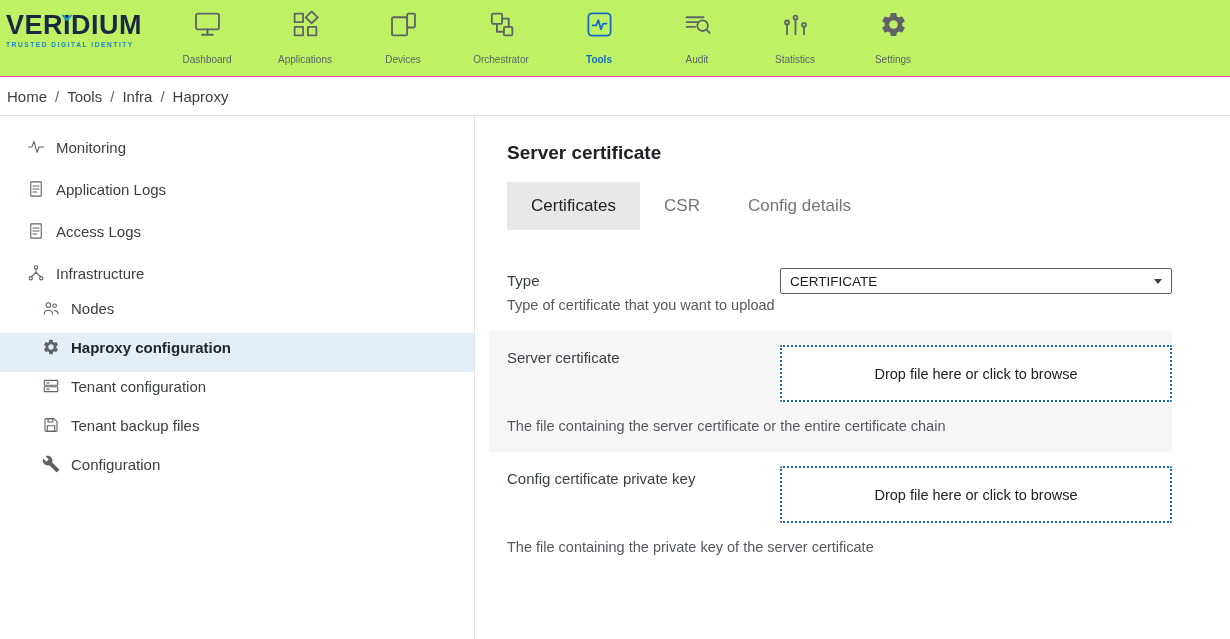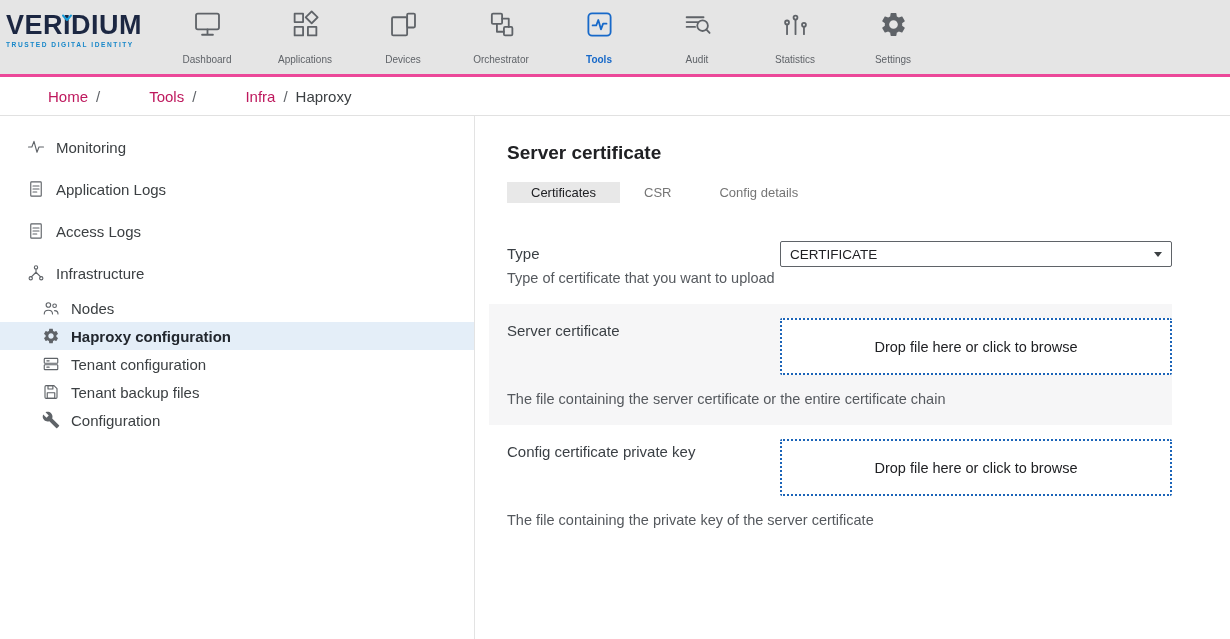--- a/index.html
+++ b/index.html
@@ -1,56 +1,56 @@
 <!DOCTYPE html>
 <html><head>
 <meta charset="utf-8">
 <style>
   * { box-sizing: border-box; margin: 0; padding: 0; }
   html,body { width:1230px; height:639px; overflow:hidden; background:#fff;
     font-family:"Liberation Sans", sans-serif; color:#3c4043; }
 
   
-  .topnav { height:77px; display:flex; align-items:flex-start; background:#e5e5e5;
-    border-bottom:3px solid #ec4899; }
+  .topnav { height:77px; display:flex; align-items:flex-start; background:#bef264;
+    border-bottom:1px solid #ec4899; }
   .logo { width:158px; padding:12px 0 0 6px; position:relative; }
   .logo-name { font-size:27px; font-weight:800; letter-spacing:.5px; color:#1c2742; line-height:1; }
   .logo-accent { position:absolute; left:61px; top:8px; color:#1a9bd7; }
   .logo-tagline { font-size:6.6px; font-weight:700; letter-spacing:1.55px; color:#1787c9; margin-top:2px; }
   .nav-items { display:flex; }
   .nav-item { width:98px; display:flex; flex-direction:column; align-items:center;
     padding-top:10px; cursor:pointer; color:#5f6368;gap:8px; }
   .nav-item .nav-icon svg { width:29px; height:29px; display:block; }
   .nav-item .nav-label { font-size:10px; margin-top:7px; color:#5f6368; }
   .nav-item.active { color:#1769c9; }
   .nav-item.active .nav-label { color:#1769c9; font-weight:700; }
   .icon-stroke { fill:none; stroke:currentColor; stroke-width:1.5; stroke-linecap:round; stroke-linejoin:round; }
   .icon-fill { fill:currentColor; stroke:none; }
 
   
   .breadcrumb { height:39px; display:flex; align-items:center; padding-left:7px;
     font-size:15px; border-bottom:1px solid #e1e1e1; background:#fff; }
-  .crumb-link { color:#be185d; cursor:pointer; text-decoration:none;margin-left:41px; }
+  .crumb-link { color:#404040; cursor:pointer; text-decoration:none; }
   .crumb-sep { color:#5f6368; margin:0 8px; }
   .crumb-current { color:#3c4043; }
 
   
   .content { display:flex; height:523px; background:#fff; }
   .sidebar { width:475px; flex:none; border-right:1px solid #e3e3e3; padding-top:10px; }
   .side-item { display:flex; align-items:center; gap:11px; padding:12px 10px 12px 27px;
     font-size:15px; color:#3c4043; cursor:pointer; }
   .side-item .side-icon { width:18px; height:18px; flex:none; color:#5f6368; display:flex; }
   .side-item .side-icon svg { width:18px; height:18px; }
-  .side-item.child { padding:5px 10px 5px 42px; }
+  .side-item.child { padding:5px 10px 16px 42px; }
   .side-item.selected { background:#e4eef8; font-weight:700; color:#22272e; }
 
   .main { flex:1; padding:26px 58px 0 14px; }
   .page-title { font-size:19px; font-weight:700; color:#202124; margin-left:18px; }
   .tabs { display:flex; margin:18px 0 24px 18px; }
-  .tab { padding:3px 24px; font-size:13px; color:#757575; cursor:pointer; }
+  .tab { padding:14px 24px; font-size:17px; color:#757575; cursor:pointer; }
   .tab.active { background:#e8e8e8; color:#202124; }
 
   .field-row { padding:14px 0 18px 18px; }
   .field-row.alt { background:#f6f6f7; }
   .row-top { display:flex; justify-content:space-between; align-items:flex-start; }
   .field-label { font-size:15px; color:#3a3f44; padding-top:4px; }
   .field-help { font-size:14.5px; color:#55595e; margin-top:8px; }
   .field-control { width:392px; flex:none; }
 
   .select { height:26px; border:1px solid #5f6368; border-radius:2px; background:#fff;

